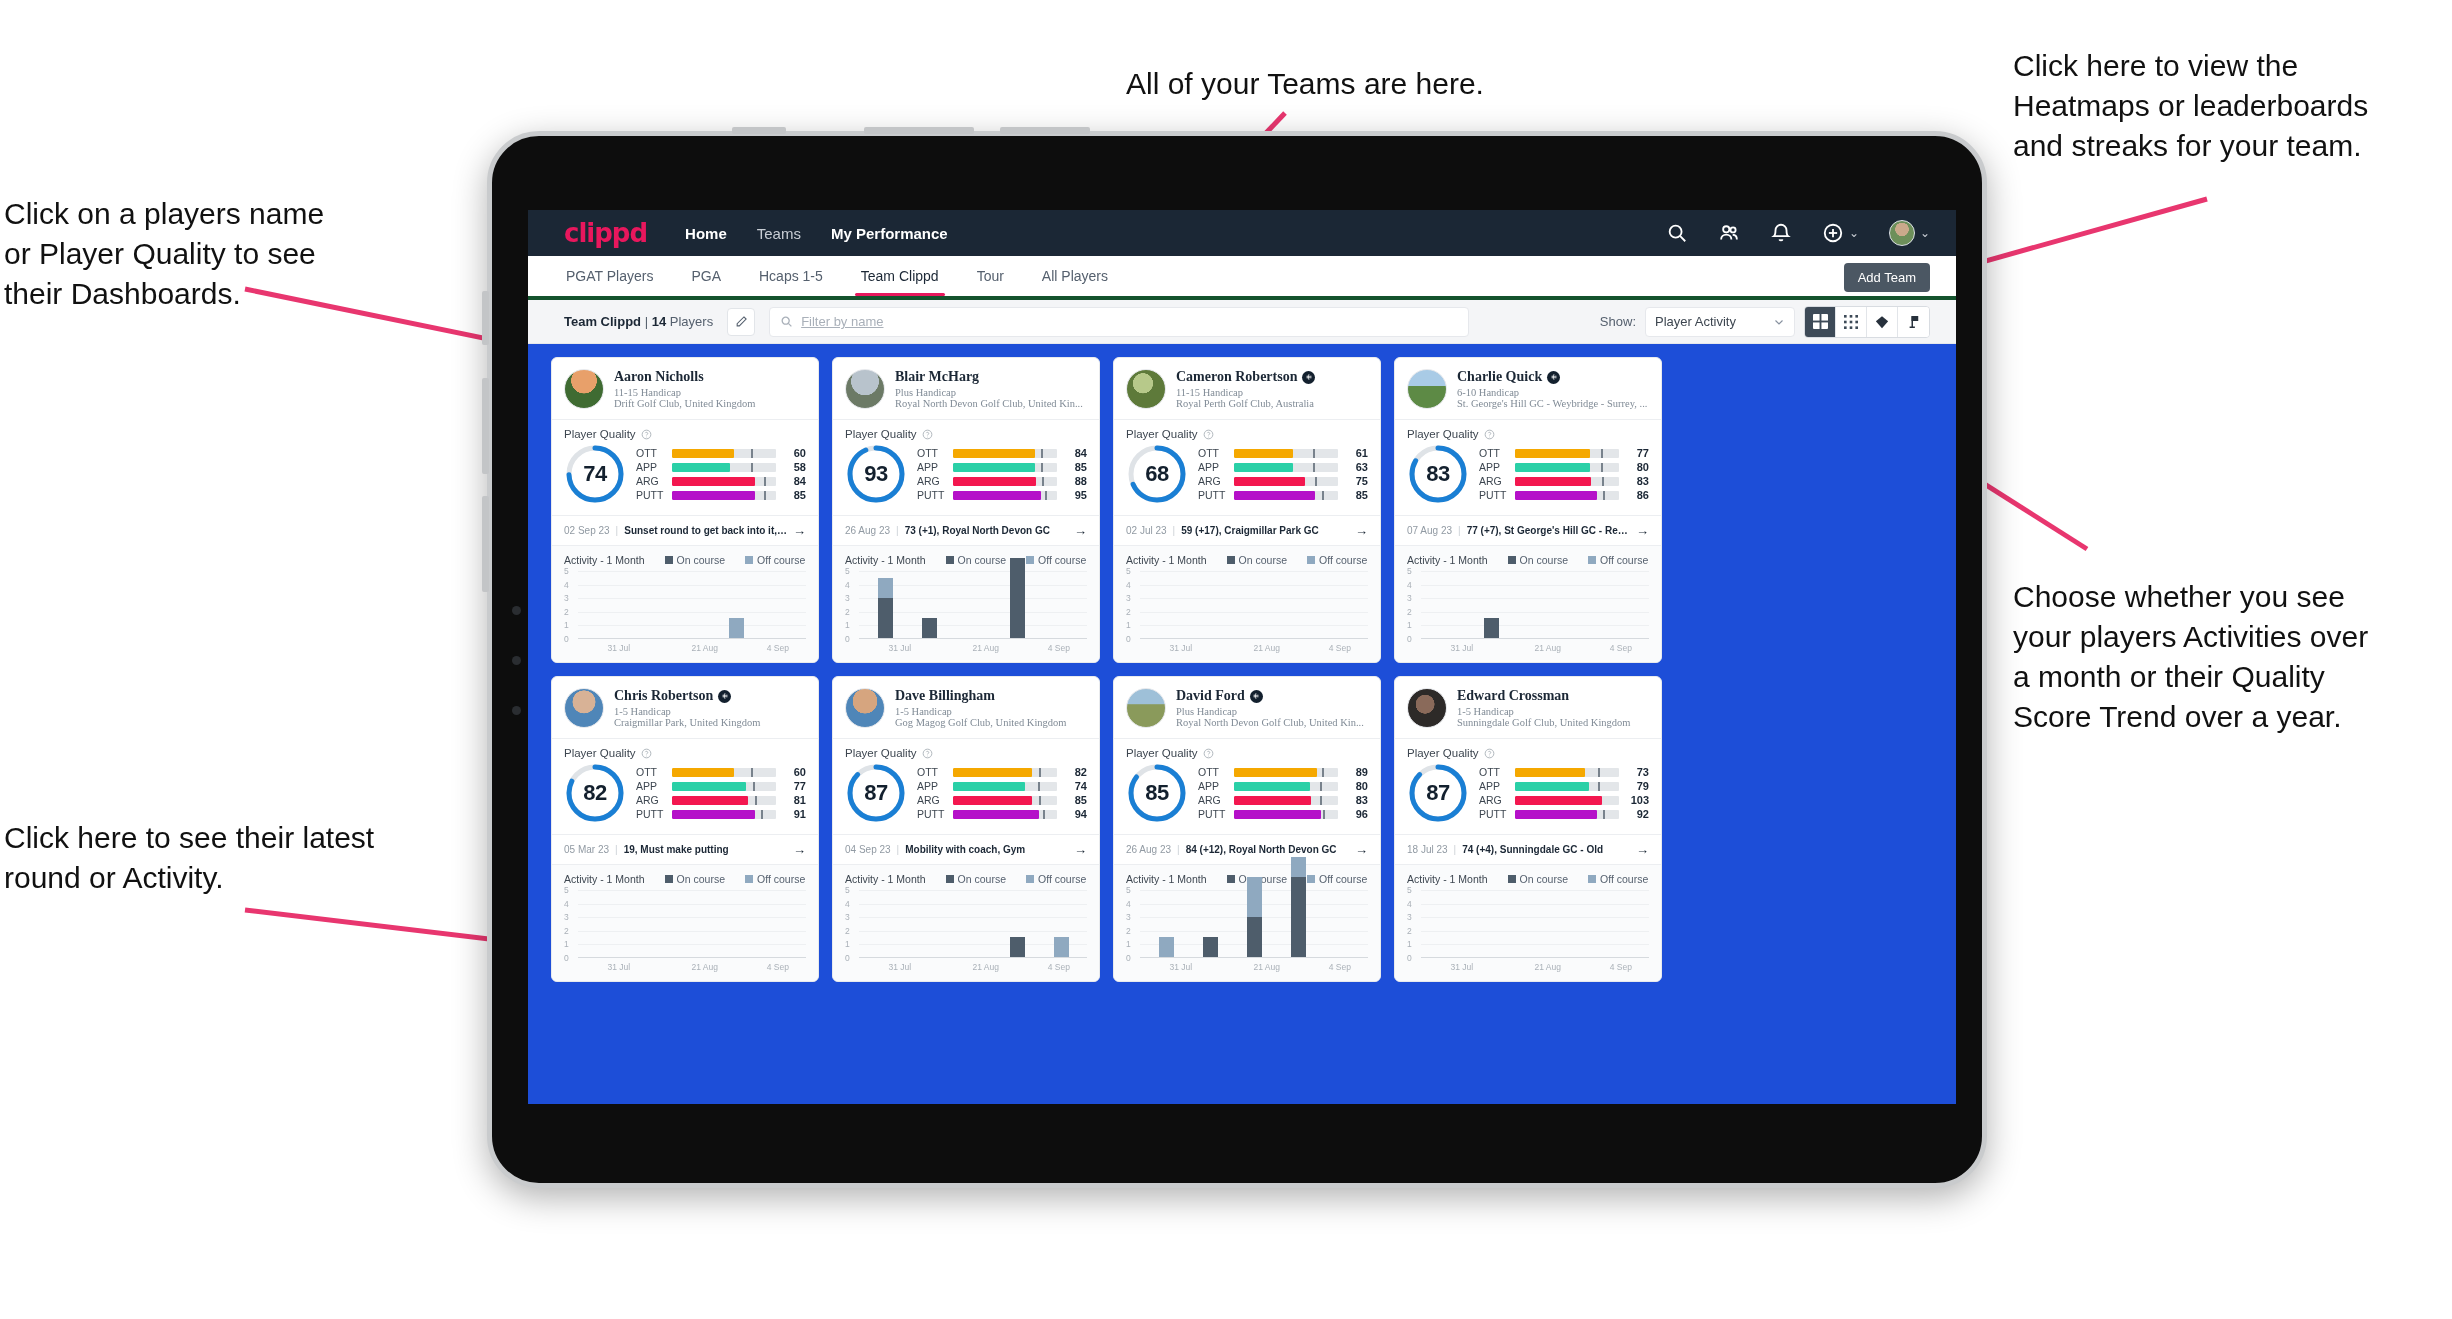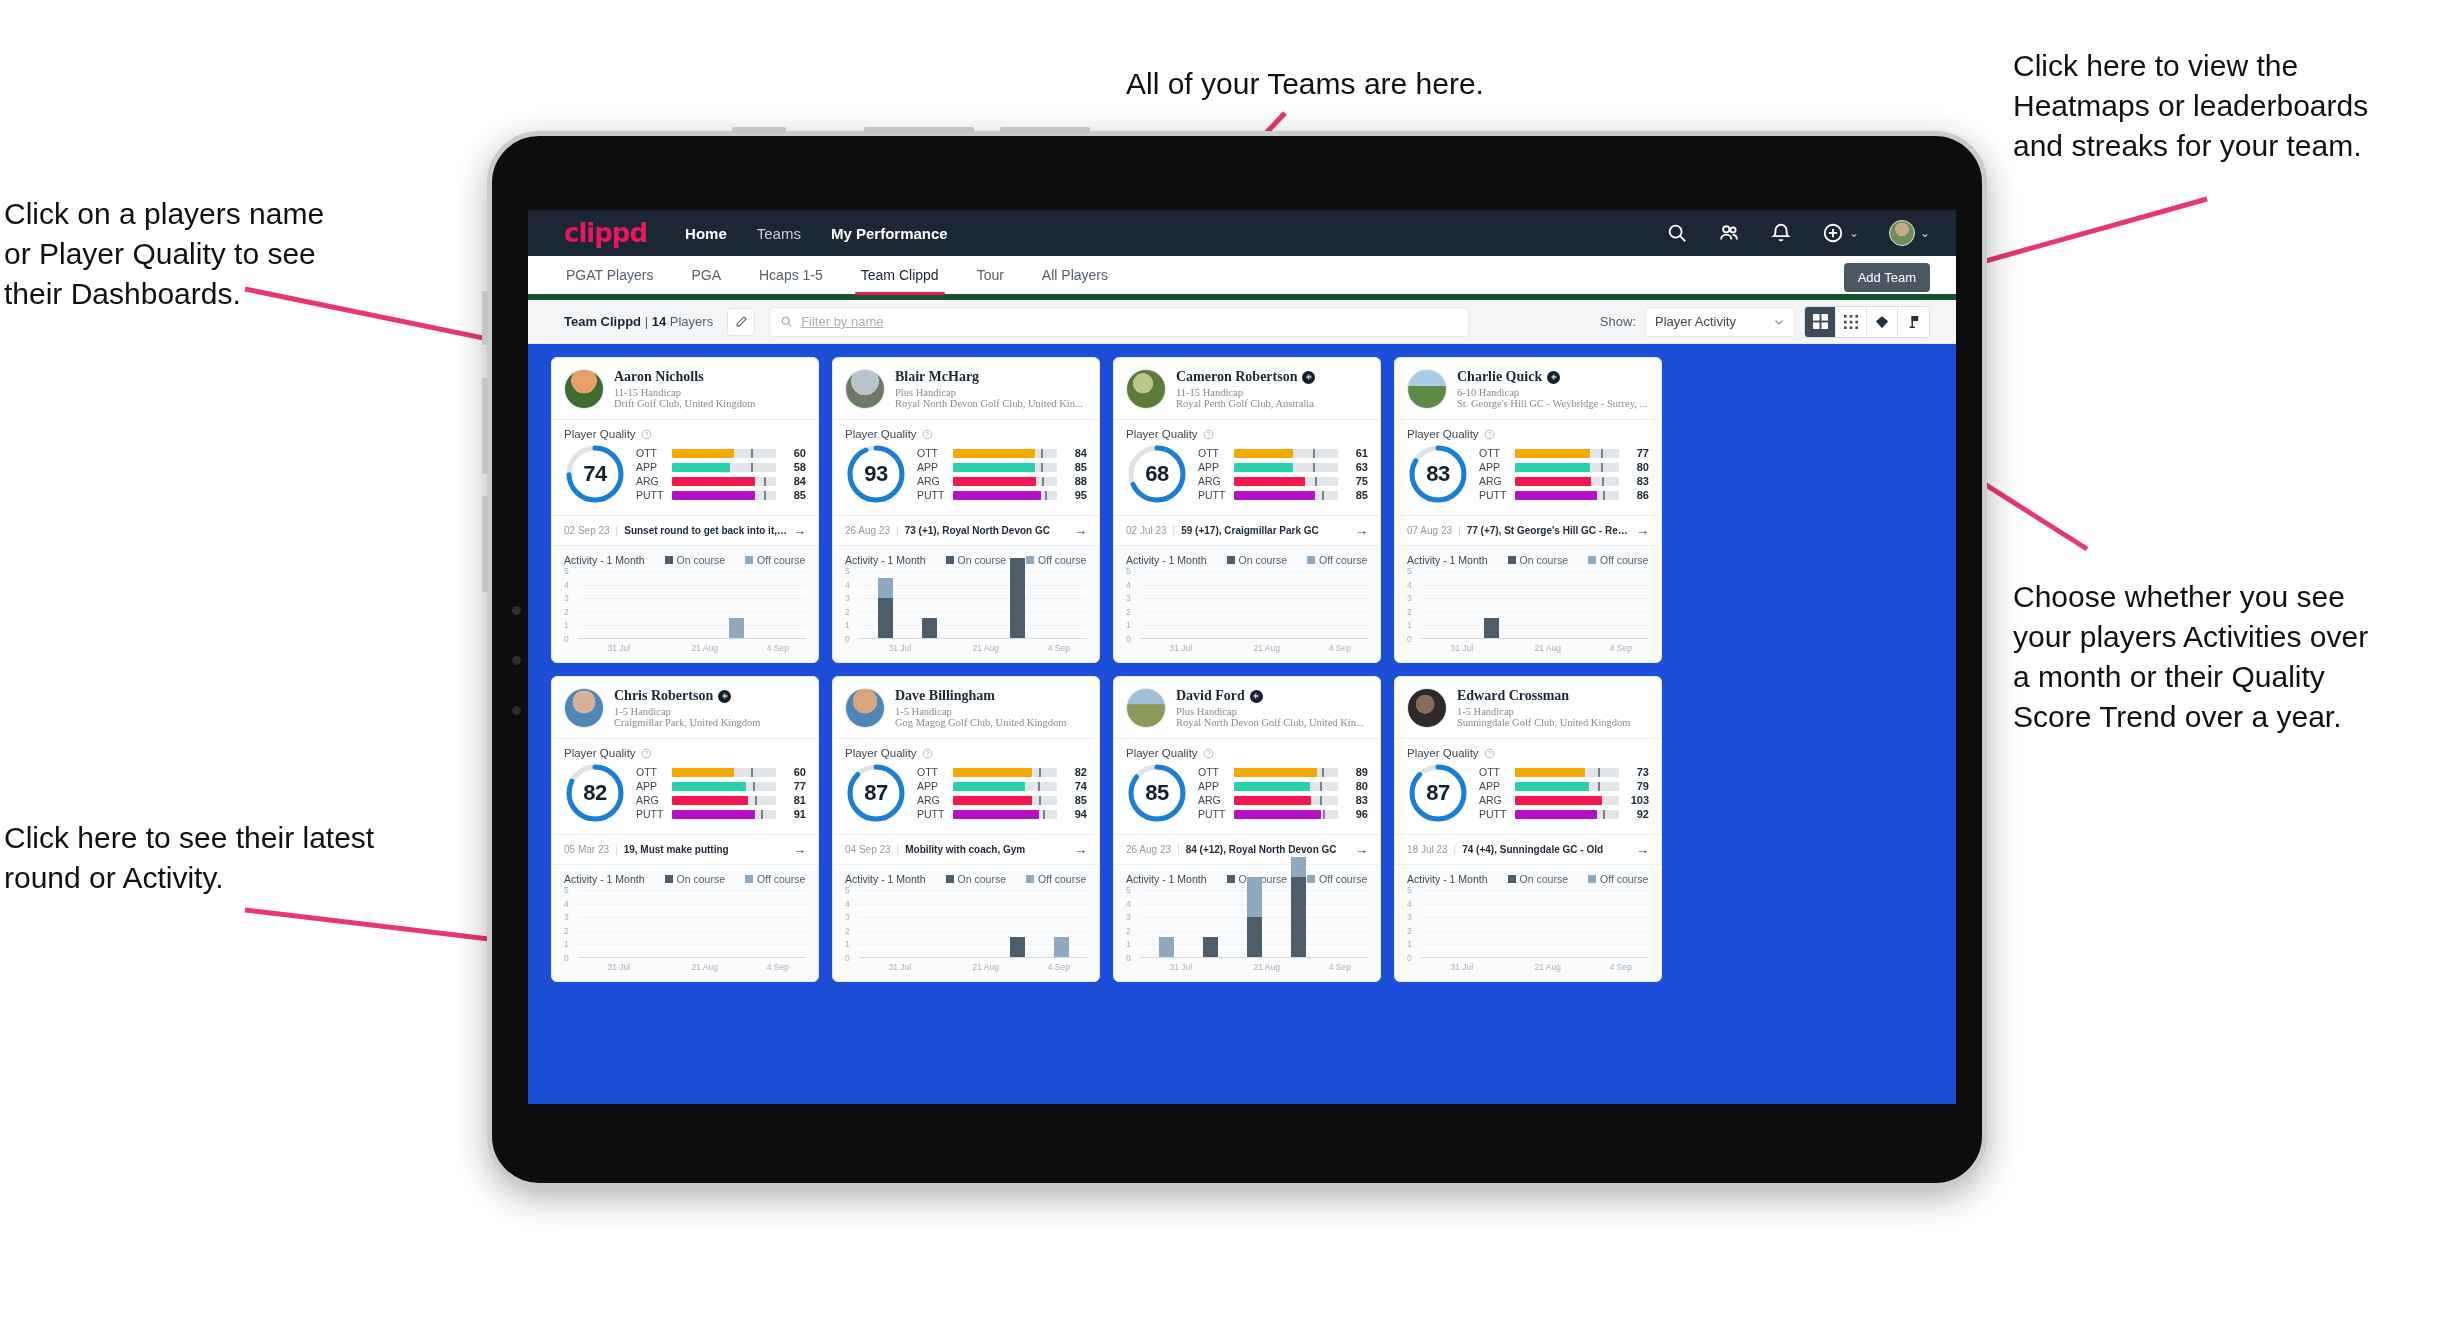--- a/index.html
+++ b/index.html
@@ -69,21 +69,21 @@
     background: radial-gradient(circle at 50% 35%, #caa98b 0 34%, #6d8f5a 35% 100%);
     border: 1.5px solid #dfe3e8;
   }
   .caret { color: #c8cdd4; font-size: 12px; }
 
   
   .tabsrow {
     height: 44px; background: #ffffff;
     display: flex; align-items: center;
     padding-left: 36px; position: relative;
-    border-bottom: 6px solid #14532d;
+    border-bottom: 4px solid #14532d;
   }
   .tabitem { font-size: 14px; color: #55606e; margin-right: 34px; position: relative; padding: 12px 2px; white-space: nowrap; }
   .tabitem.active { color: #1b2735; }
   .tabitem.active::after {
     content: ""; position: absolute; left: -4px; right: -4px; bottom: 0;
     height: 3px; background: #e8175d; border-radius: 2px;
   }
   .addteam {
     position: absolute; right: 26px; top: 7px;
     background: #4b5763; color: #ffffff;

